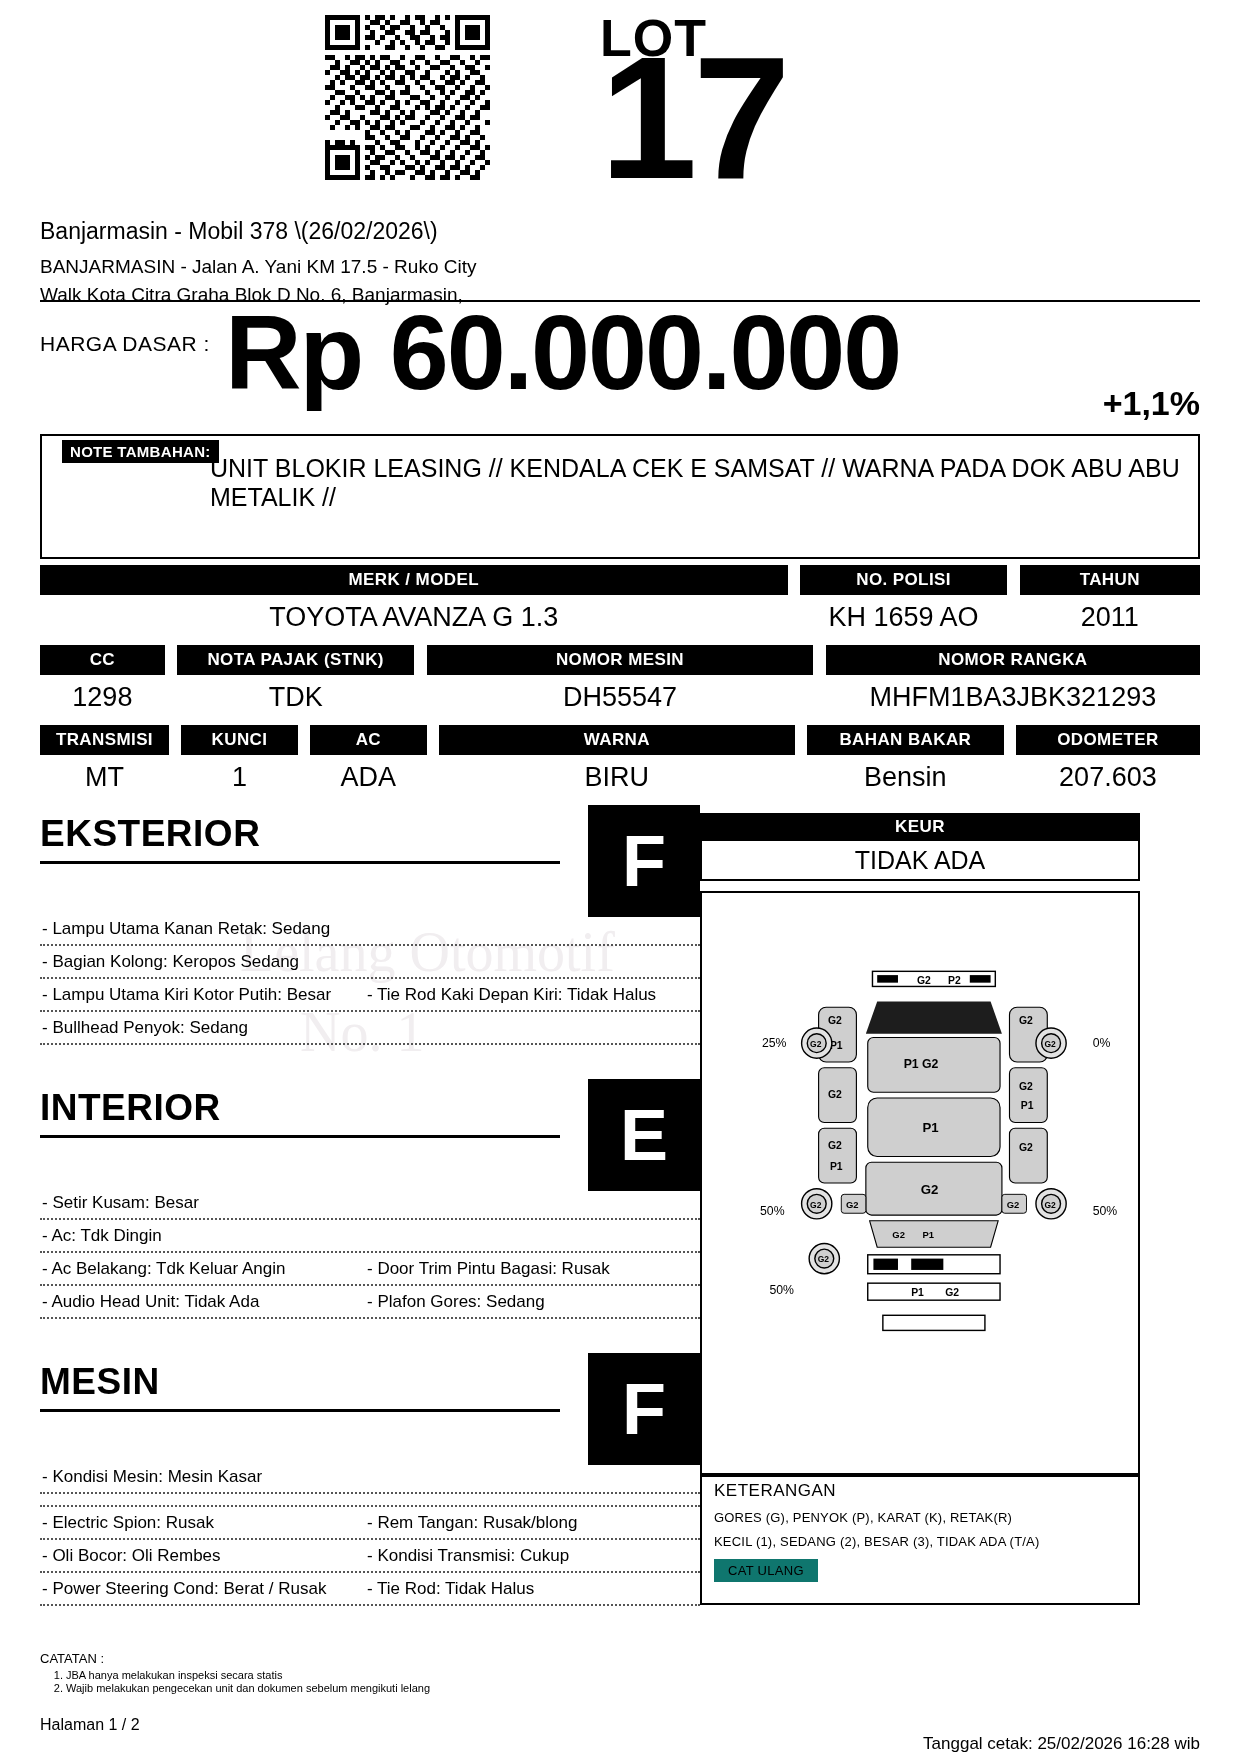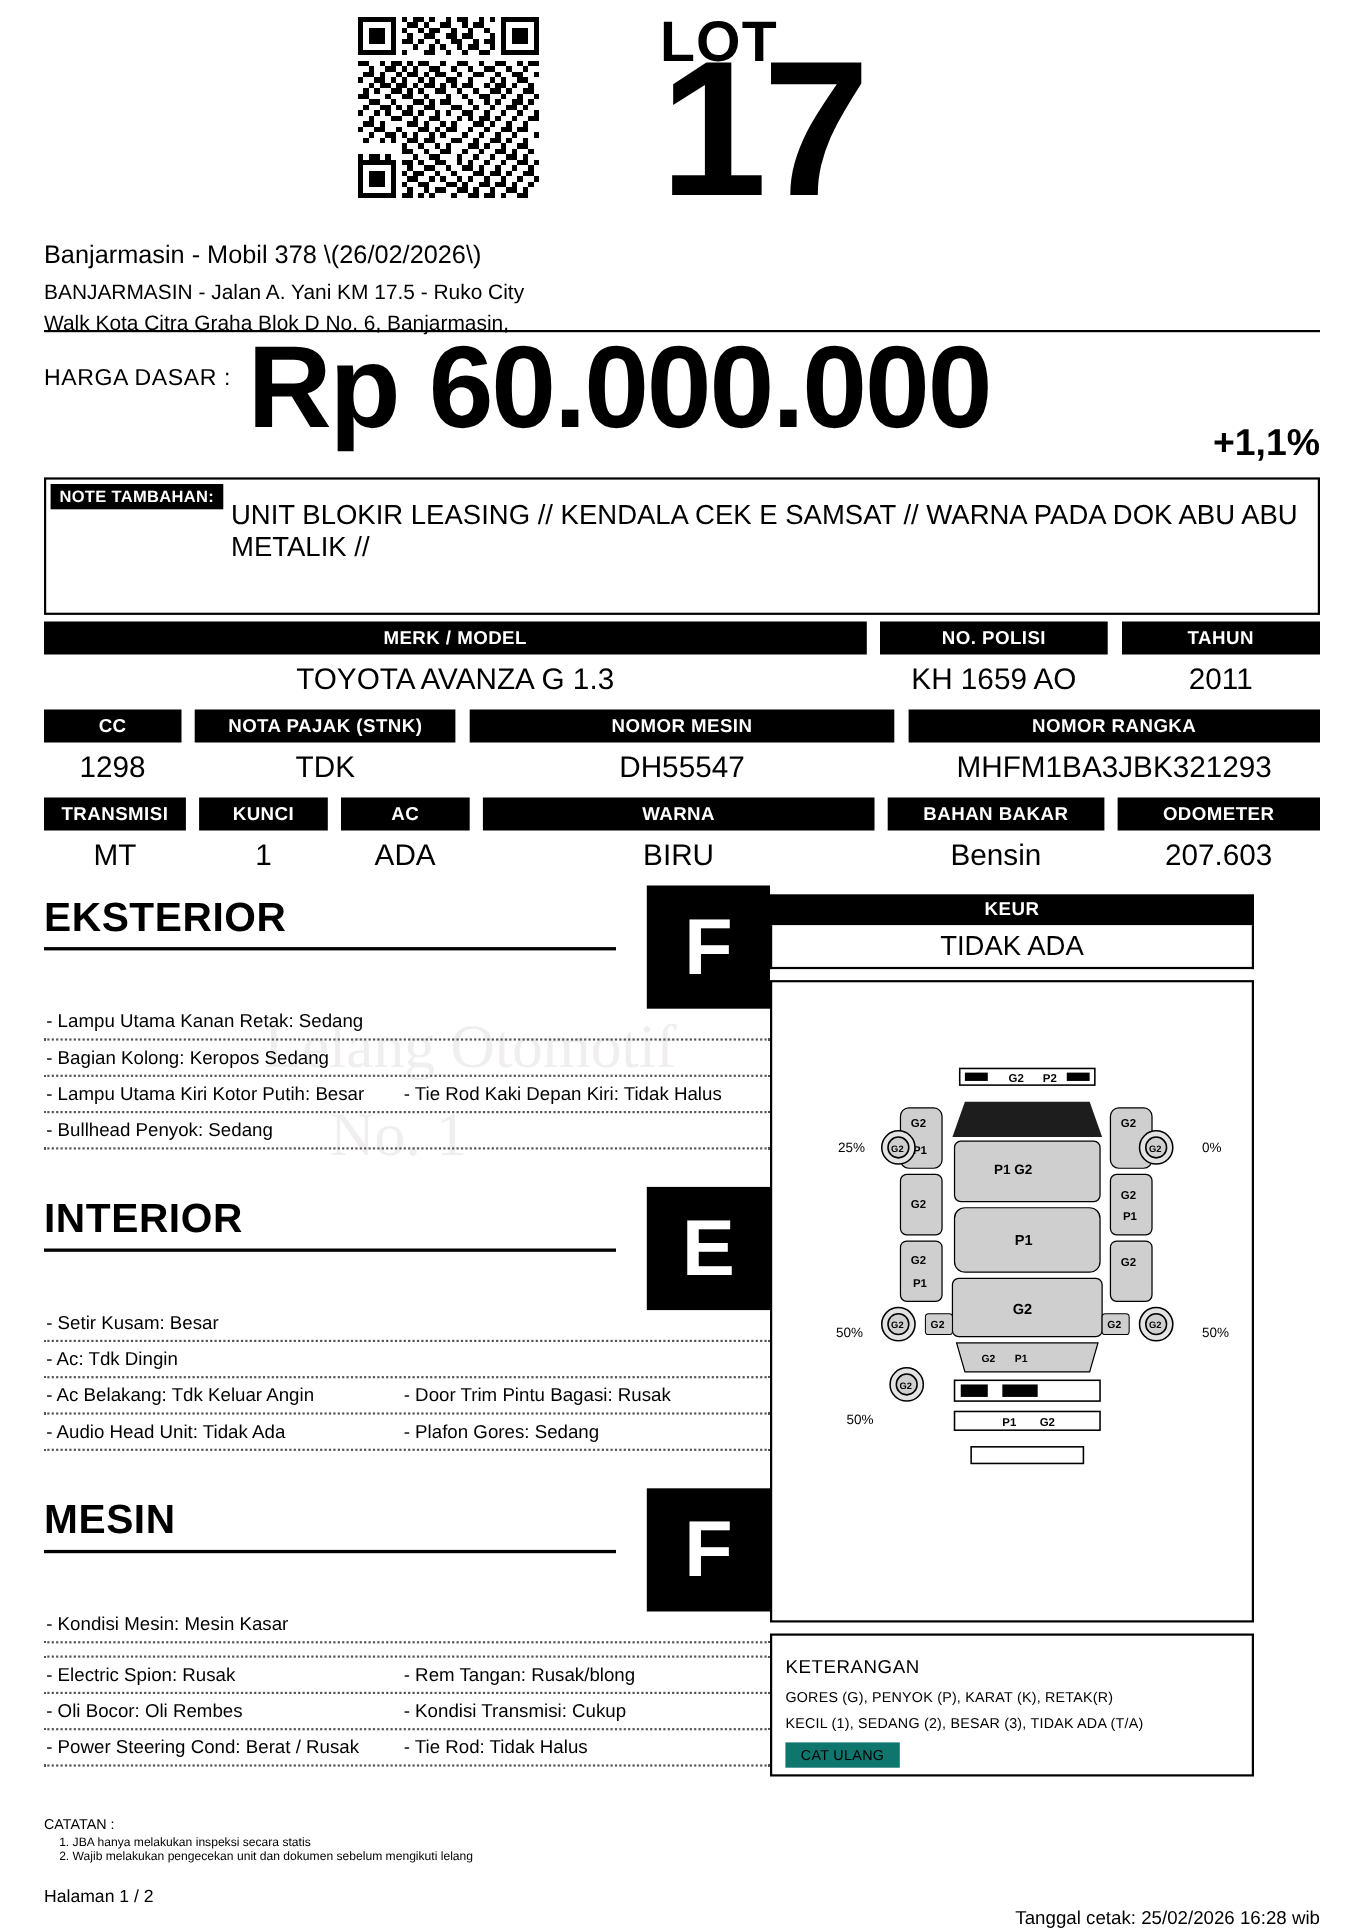--- a/index.html
+++ b/index.html
@@ -25,21 +25,21 @@
   .rule { border-top:2px solid #000; width:1160px; margin:0; }
 
   
   .price-row { position:relative; height:130px; }
   .harga-label { position:absolute; left:0; top:30px; font-size:21px; letter-spacing:.5px; }
   .price-val { position:absolute; left:185px; top:-10px; font-size:106px; font-weight:bold; letter-spacing:-2px; }
   .price-pct { position:absolute; right:0px; top:82px; font-size:34px; font-weight:bold; }
 
   
   .note-box { position:relative; border:2px solid #000; height:125px; margin-top:2px; }
-  .note-tag { position:absolute; left:4px; top:4px; background:#000; color:#fff; font-size:15px; font-weight:bold; padding:3px 8px; letter-spacing:.3px; }
+  .note-tag { position:absolute; left:20px; top:4px; background:#000; color:#fff; font-size:15px; font-weight:bold; padding:3px 8px; letter-spacing:.3px; }
   .note-text { position:absolute; left:168px; top:18px; font-size:25px; }
 
   
   .spec { width:100%; border-collapse:collapse; margin-top:6px; }
   .spec td { padding:0; }
   .hdr { background:#000; color:#fff; text-align:center; font-size:17px; font-weight:bold; height:30px; letter-spacing:.4px; }
   .val { text-align:center; font-size:27px; height:44px; }
 
   
   .main { display:flex; margin-top:14px; }
@@ -54,21 +54,21 @@
   .items { width:520px; }
   .irow { display:flex; border-bottom:2px dotted #555; }
   .icell { flex:1; font-size:17px; padding:6px 2px 5px 2px; }
   .items.wide { width:660px; }
   .items.wide .icell:first-child { flex:0 0 325px; }
 
   
   .keur-hdr { background:#000; color:#fff; text-align:center; font-size:17px; font-weight:bold; height:28px; line-height:28px; letter-spacing:.4px; }
   .keur-val { border:2px solid #000; border-top:none; text-align:center; font-size:25px; height:40px; line-height:38px; }
   .diagram { border:2px solid #000; margin-top:10px; height:584px; position:relative;padding-left:24px; }
-  .keterangan { border:2px solid #000; margin-top:10px; padding:19px 12px; height:130px; }
+  .keterangan { border:2px solid #000; margin-top:0; padding:4px 12px; height:130px; }
   .ket-title { font-size:17px; letter-spacing:.5px; }
   .ket-line { font-size:13px; margin-top:9px; letter-spacing:.2px; }
   .catulang { margin-top:10px; background:#0f766e; display:inline-block; font-size:13px; font-weight:normal; padding:4px 14px; letter-spacing:.3px; }
 
   
   .footer { position:absolute; left:40px; right:40px; bottom:14px; }
   .catatan { font-size:13px; }
   .catatan ol { margin:3px 0 0 0; padding-left:26px; }
   .catatan li { font-size:11px; margin-top:1px; }
   .foot-wrap { position:relative; height:24px; margin-top:22px; }

